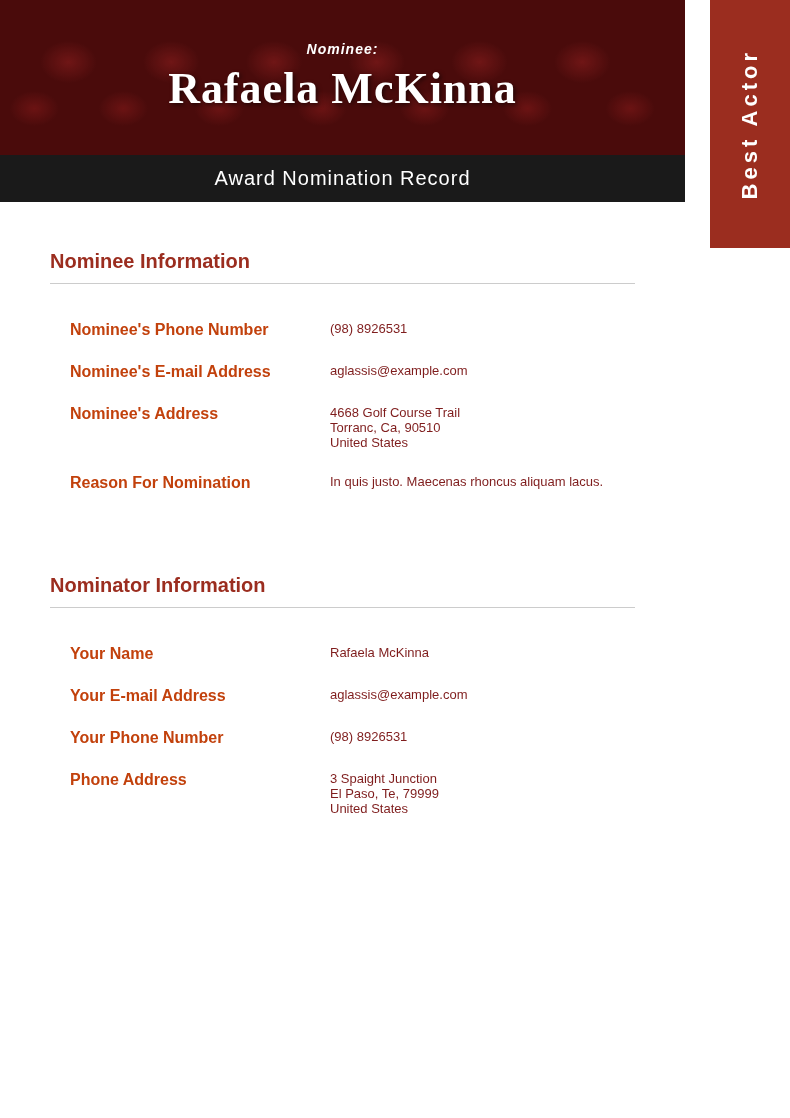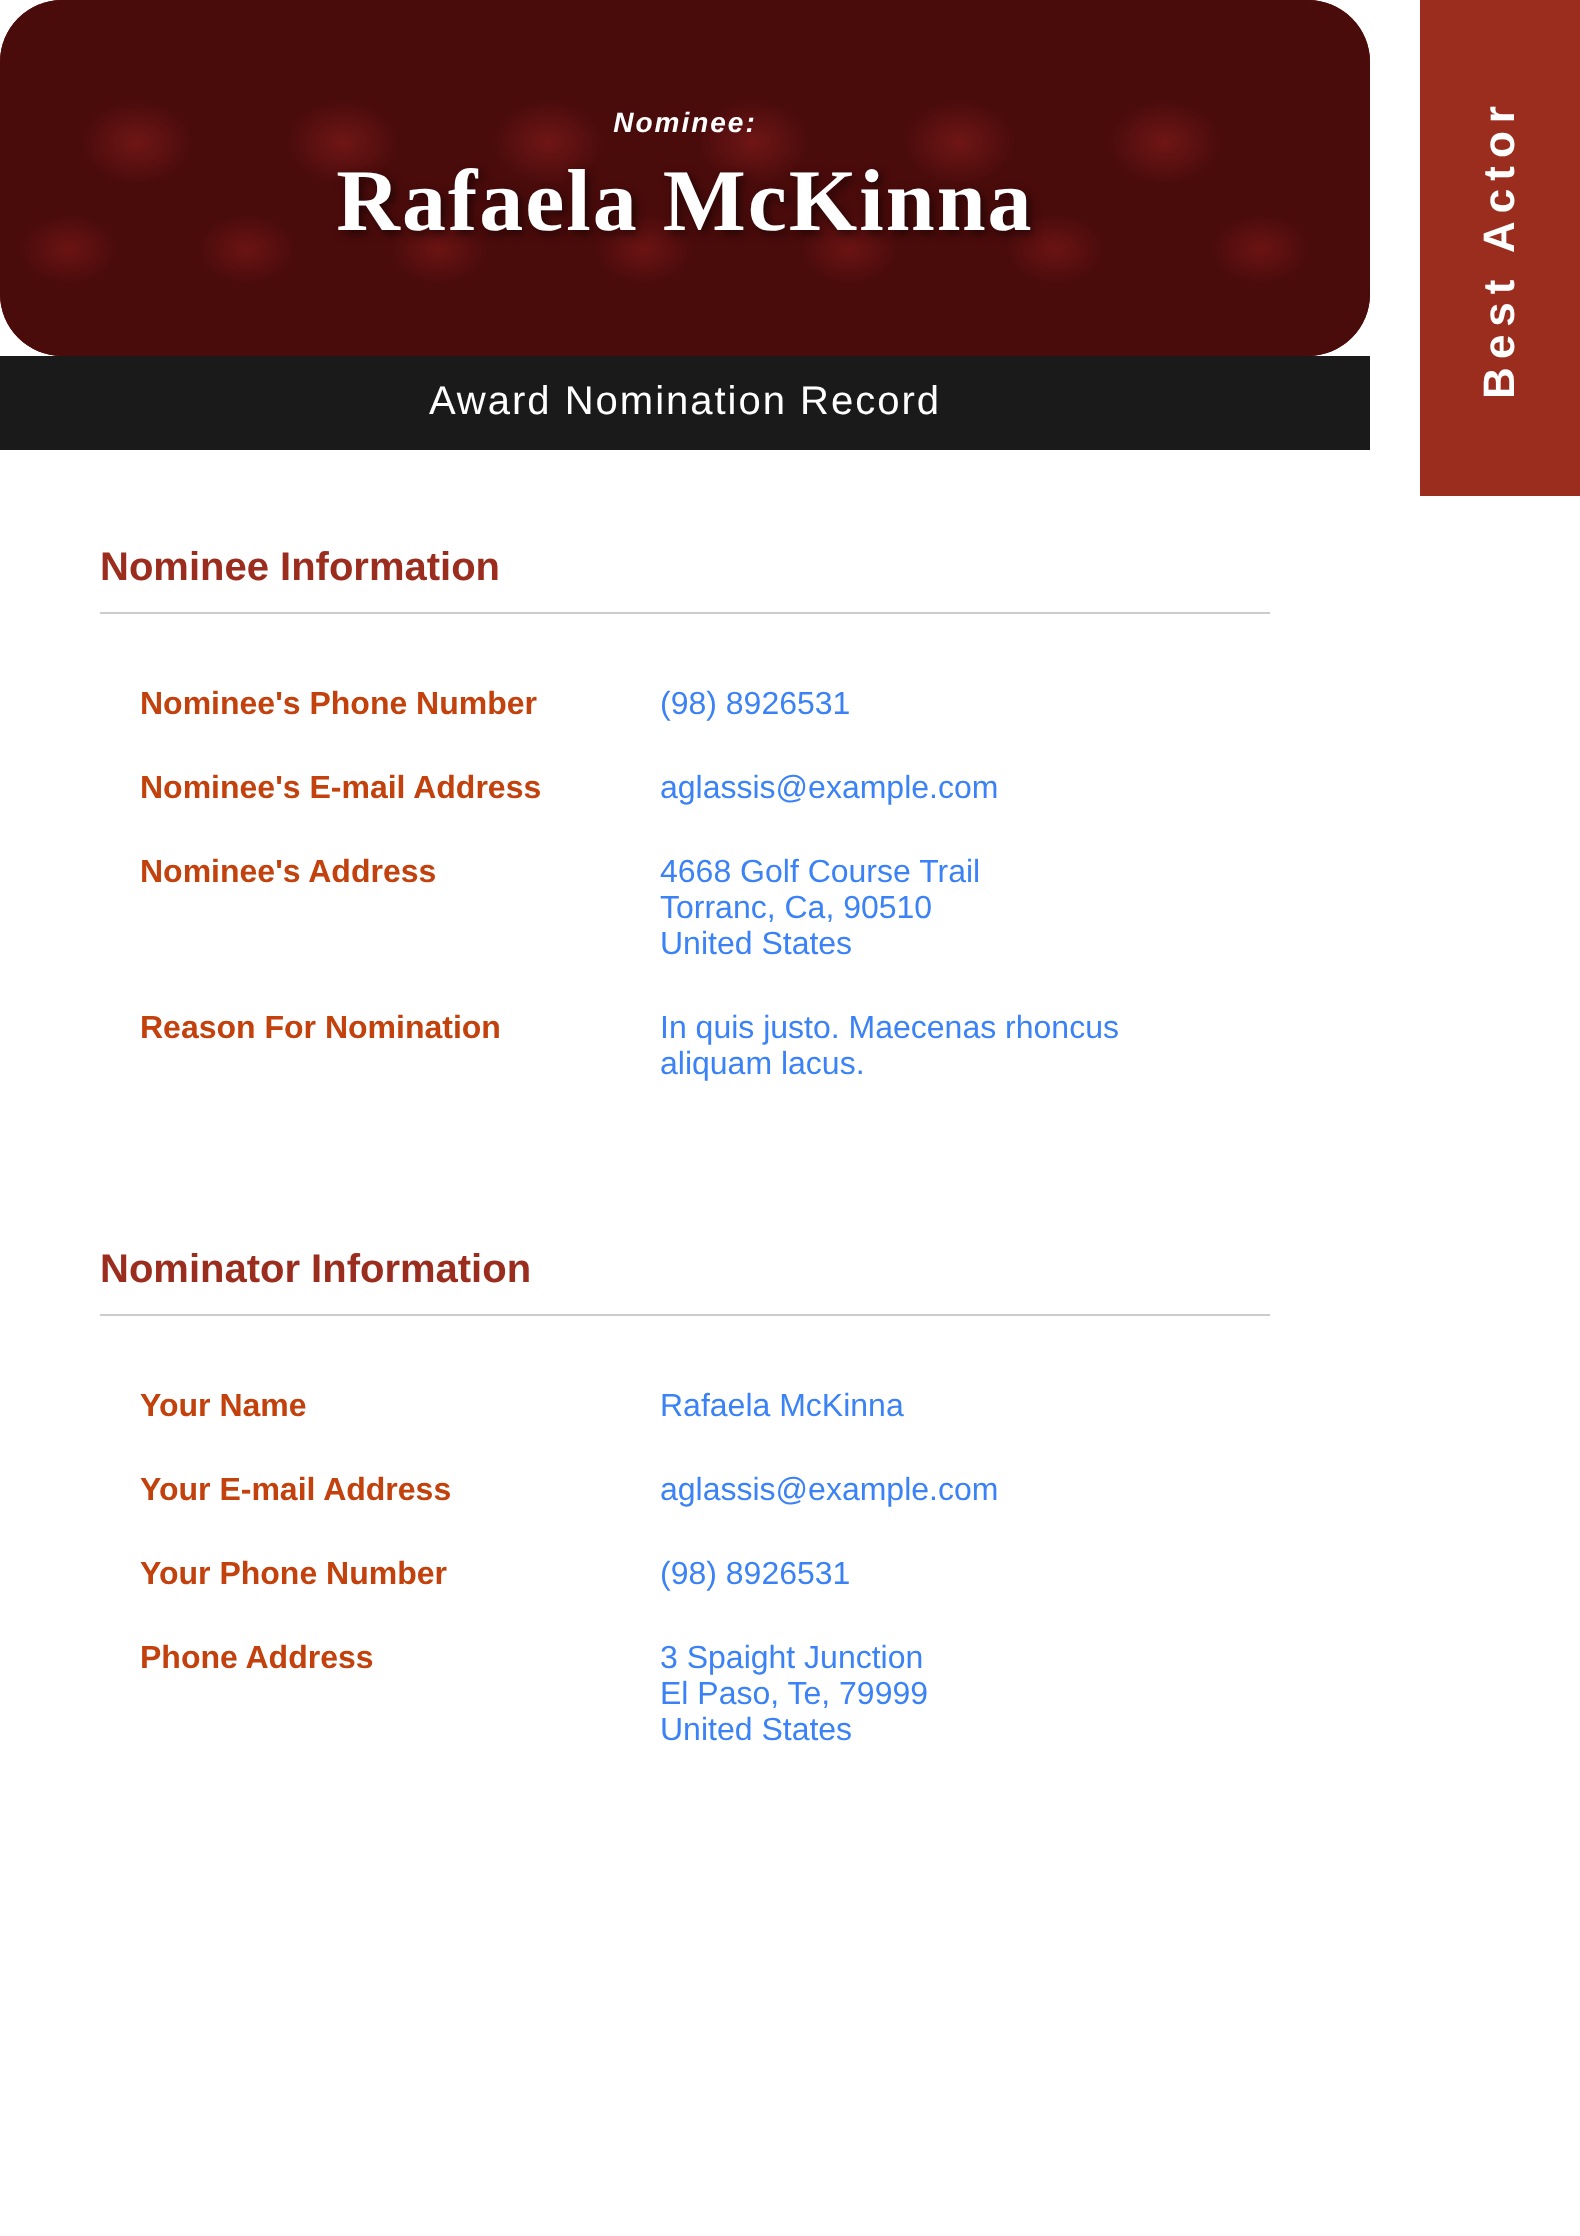--- a/index.html
+++ b/index.html
@@ -14,25 +14,24 @@
 
     
     .header {
       width: 685px;
       position: relative;
       overflow: hidden;
     }
 
     .header-bg {
       width: 100%;
-      height: 178px;
+      height: 155px;
       background: #8B1A1A;
       position: relative;
       overflow: hidden;
-      border-radius: 31px;
     }
 
     
     .header-bg::before {
       content: '';
       position: absolute;
       top: 0; left: 0; right: 0; bottom: 0;
       background:
         radial-gradient(ellipse 40px 30px at 10% 40%, #a02020 0%, transparent 70%),
         radial-gradient(ellipse 40px 30px at 25% 40%, #a02020 0%, transparent 70%),
@@ -157,22 +156,22 @@
     }
 
     .info-table td:first-child {
       width: 260px;
       color: #c2410c;
       font-size: 16px;
       font-weight: bold;
     }
 
     .info-table td:last-child {
-      color: #3b82f6;
-      font-size: 16px;
+      color: #7f1d1d;
+      font-size: 13px;
     }
 
     .section-gap {
       height: 50px;
     }
   </style>
 </head>
 <body>
 
 <div class="side-tab">

